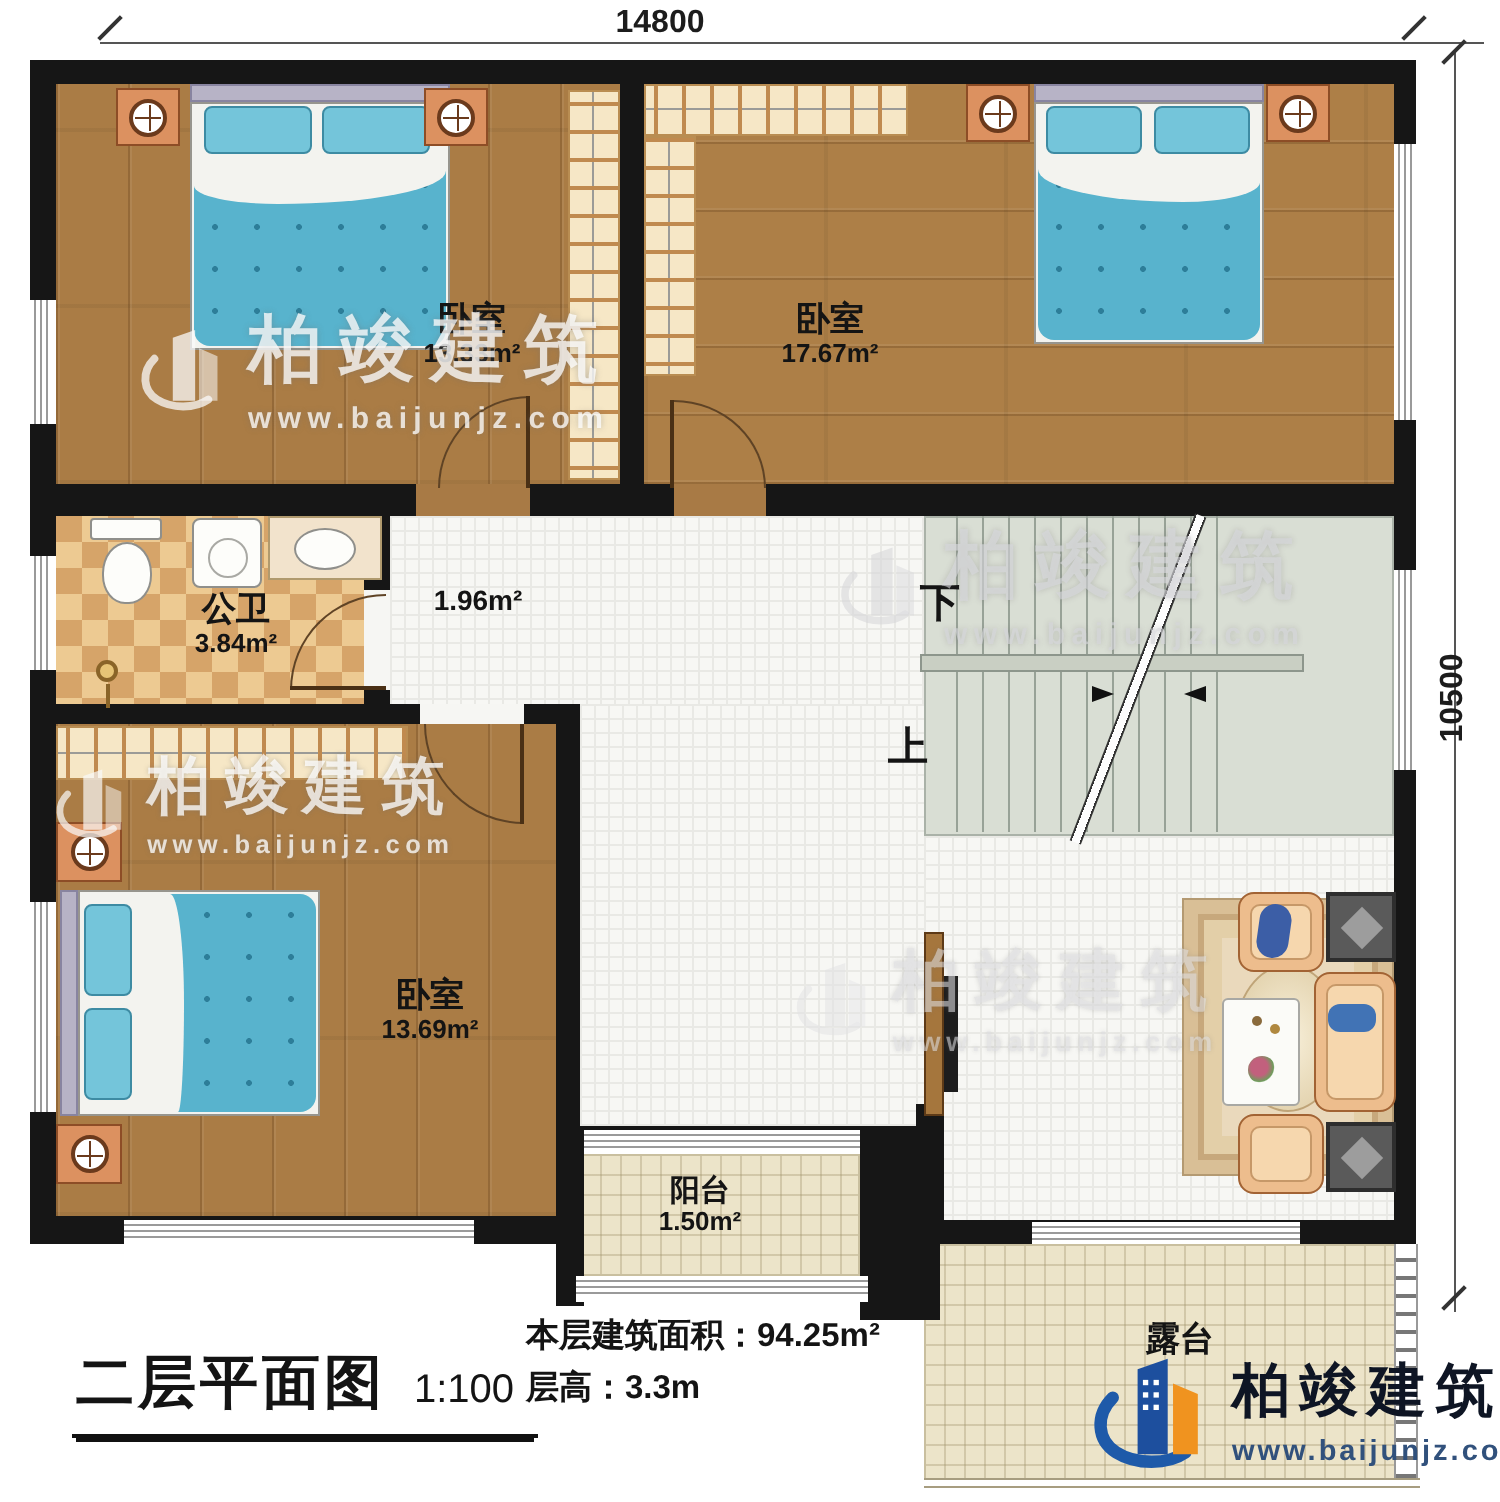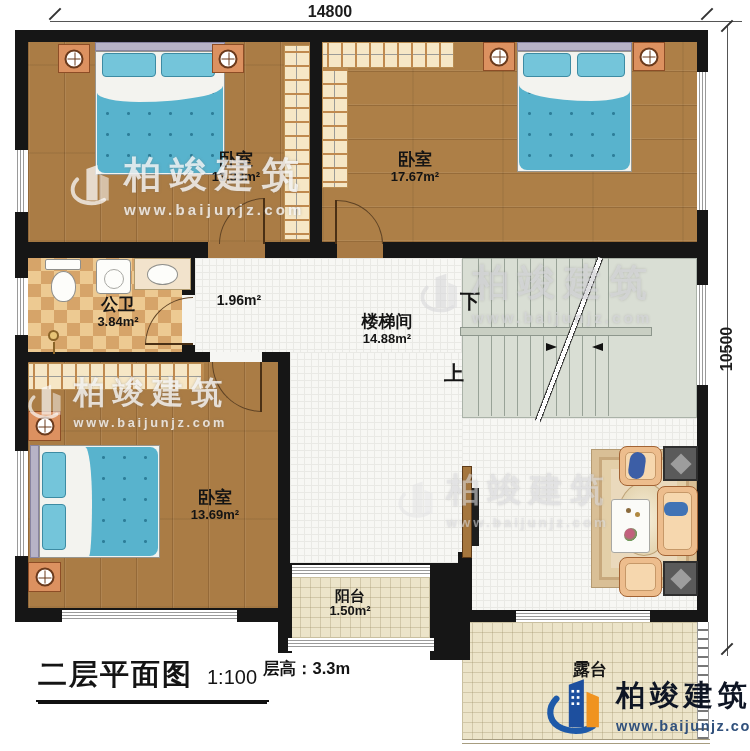--- a/index.html
+++ b/index.html
@@ -241,24 +241,20 @@
     <div class="rname">卧室</div>
     <div class="rarea">17.67m²</div>
   </div>
   <div class="abs rlabel" style="left:118px;top:295px;">
     <div class="rname">公卫</div>
     <div class="rarea">3.84m²</div>
   </div>
   <div class="abs rlabel" style="left:239px;top:292px;">
     <div class="rarea" style="font-size:14px;">1.96m²</div>
   </div>
-  <div class="abs rlabel" style="left:387px;top:312px;">
-    <div class="rname">楼梯间</div>
-    <div class="rarea">14.88m²</div>
-  </div>
   <div class="abs rlabel" style="left:215px;top:488px;">
     <div class="rname">卧室</div>
     <div class="rarea">13.69m²</div>
   </div>
   <div class="abs rlabel" style="left:350px;top:587px;">
     <div class="rname" style="font-size:15px;">阳台</div>
     <div class="rarea">1.50m²</div>
   </div>
   <div class="abs rlabel" style="left:590px;top:660px;">
     <div class="rname">露台</div>
@@ -302,24 +298,27 @@
       <path d="M14 28 C4 38 5 52 16 59 C27 66 45 66 55 59" fill="none" stroke="rgba(225,225,228,.8)" stroke-width="6" stroke-linecap="round"></path>
       <polygon points="28,12 45,6 45,60 28,60" fill="rgba(225,225,228,.8)"></polygon>
       <polygon points="48,20 62,26 62,60 48,60" fill="rgba(225,225,228,.6)"></polygon>
     </svg>
     <div>
       <div class="wm-brand" style="color:rgba(218,218,222,.9);">柏竣建筑</div>
       <div class="wm-url" style="color:rgba(218,218,222,.9);">www.baijunjz.com</div>
     </div>
   </div>
 
-  <div class="abs titleblock" style="left:36px;top:655px;">
+  <div class="abs titleblock" style="left:36px;top:672px;">
     <span class="tb-title">二层平面图</span><span class="tb-scale">1:100</span>
   </div>
   <div class="abs info" style="left:263px;top:655px;">
+    <div>
+      <span>本层建筑面积：</span><span>94.25m²</span>
+    </div>
     <div>
       <span>层高：</span><span>3.3m</span>
     </div>
   </div>
   <div class="abs brandlogo" style="left:544px;top:672px;">
     <svg width="62" height="66" viewBox="0 0 70 70">
       <path d="M14 28 C4 38 5 52 16 59 C27 66 45 66 55 59" fill="none" stroke="#1e5aa9" stroke-width="7" stroke-linecap="round"></path>
       <polygon points="28,12 45,6 45,60 28,60" fill="#1d4f9e"></polygon>
       <polygon points="48,20 62,26 62,60 48,60" fill="#f0931f"></polygon>
       <g fill="#ffffff">

